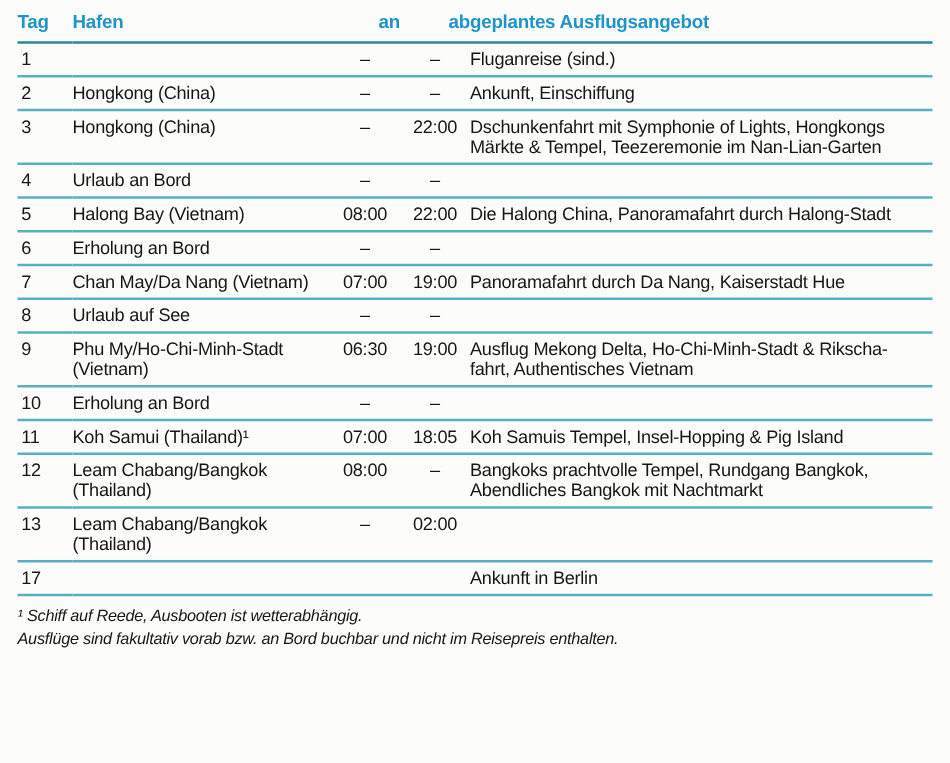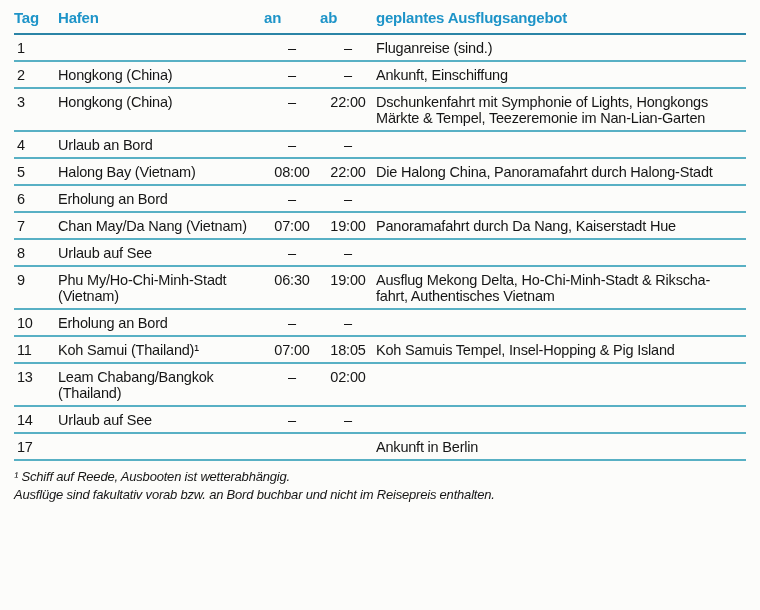--- a/index.html
+++ b/index.html
@@ -30,21 +30,21 @@
     color: #1e94c8;
     font-size: 15px;
     font-weight: bold;
     text-align: left;
     vertical-align: bottom;
     padding: 4px 0 7px 0;
     border-bottom: 2px solid #2b84a6;
     letter-spacing: -0.2px;
     white-space: nowrap;
   }
-  th.c-an, th.c-ab { text-align: left; }
+  th.c-an, th.c-ab { text-align: right; }
 
   td {
     font-size: 14.5px;
     color: #161616;
     vertical-align: top;
     padding: 5px 0 4px 0;
     border-bottom: 2px solid #58b0c4;
     line-height: 16px;
     letter-spacing: -0.2px;
     white-space: pre;
@@ -169,37 +169,39 @@
     </tr>
 
     <tr>
       <td class="c-tag">11</td>
       <td class="c-hafen">Koh Samui (Thailand)¹</td>
       <td class="c-an">07:00</td>
       <td class="c-ab">18:05</td>
       <td class="c-ausflug">Koh Samuis Tempel, Insel-Hopping &amp; Pig Island</td>
     </tr>
 
+    <tr>
+      <td class="c-tag">12</td>
+      <td class="c-hafen">Leam Chabang/Bangkok
+(Thailand)</td>
+      <td class="c-an">08:00</td>
+      <td class="c-ab">–</td>
+      <td class="c-ausflug">Bangkoks prachtvolle Tempel, Rundgang Bangkok,
+Abendliches Bangkok mit Nachtmarkt</td>
+    </tr>
 
     <tr>
       <td class="c-tag">13</td>
       <td class="c-hafen">Leam Chabang/Bangkok
 (Thailand)</td>
       <td class="c-an">–</td>
       <td class="c-ab">02:00</td>
       <td class="c-ausflug"></td>
     </tr>
 
-    <tr>
-      <td class="c-tag">14</td>
-      <td class="c-hafen">Urlaub auf See</td>
-      <td class="c-an">–</td>
-      <td class="c-ab">–</td>
-      <td class="c-ausflug"></td>
-    </tr>
 
 
 
     <tr>
       <td class="c-tag">17</td>
       <td class="c-hafen"></td>
       <td class="c-an"></td>
       <td class="c-ab"></td>
       <td class="c-ausflug">Ankunft in Berlin</td>
     </tr>

